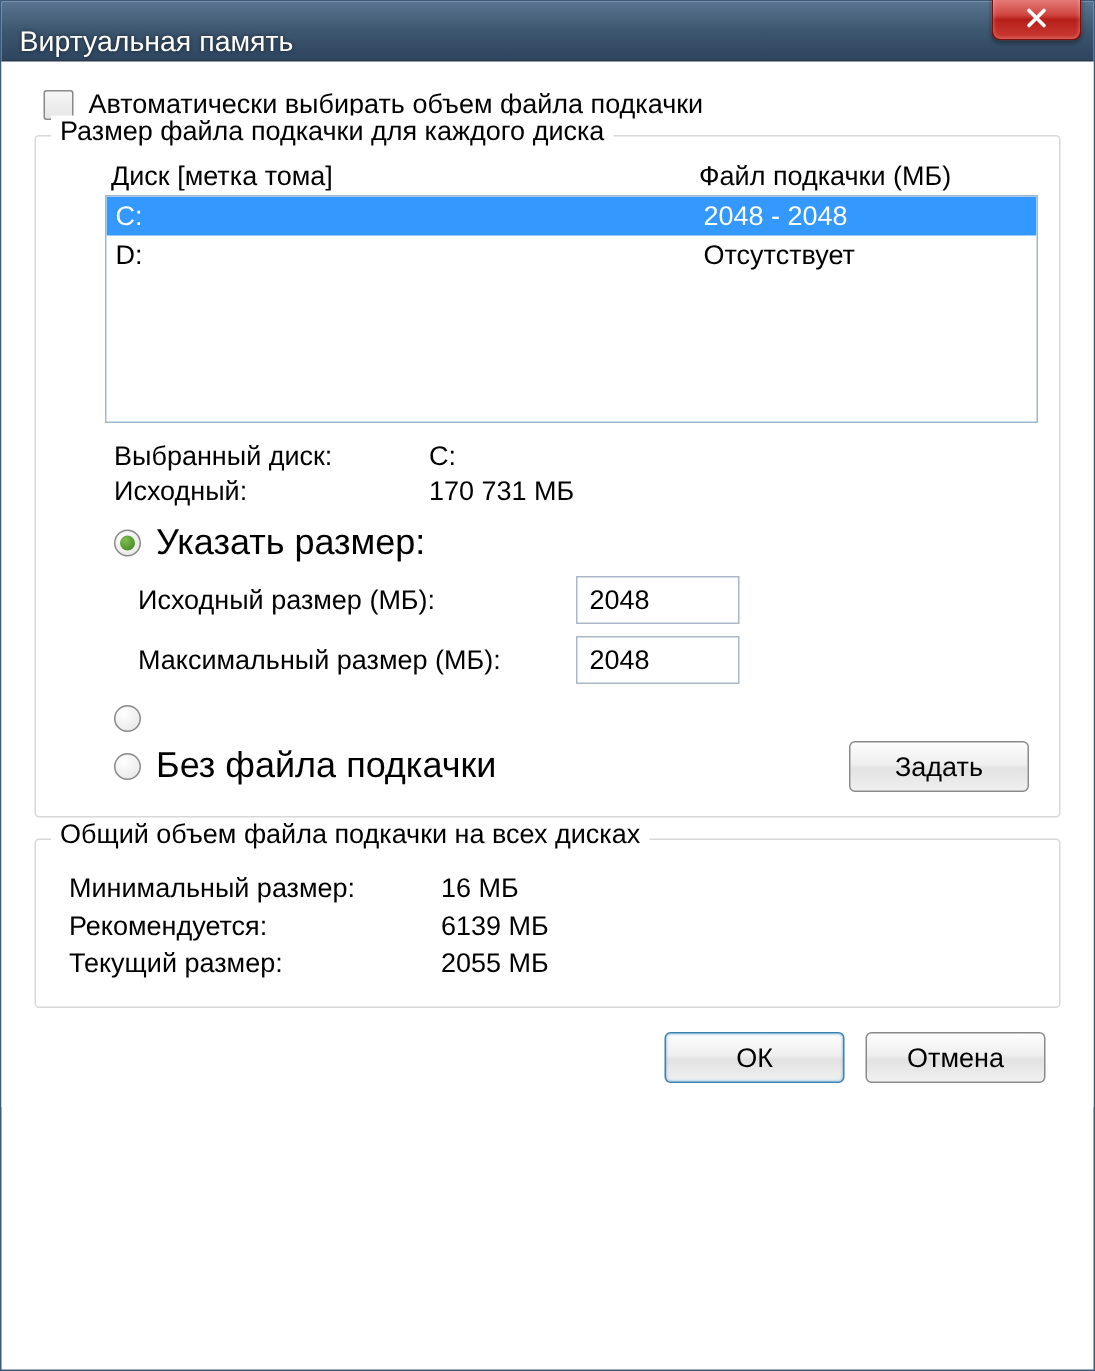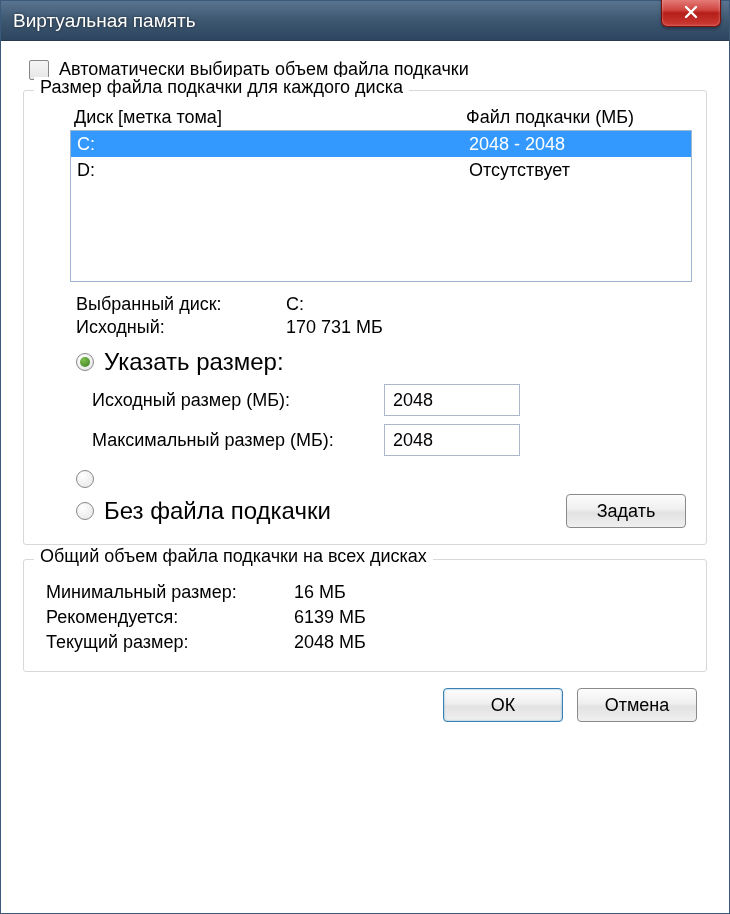--- a/index.html
+++ b/index.html
@@ -19,21 +19,21 @@
       background: #fff;
       border: 1px solid #3b5a7a;
       box-shadow: 0 0 8px rgba(0,0,0,0.5);
       position: relative;
     }
     .titlebar {
       height: 40px;
       background: linear-gradient(to bottom, #5a7390 0%, #3d5770 50%, #2e4560 100%);
       color: #fff;
       display: flex;
-      align-items: center;
+      align-items: flex-end;
       padding-left: 12px;
       position: relative;
       border-bottom: 1px solid #2a3a4d;
     }
     .titlebar-text {
       font-size: 19px;
       font-weight: 400;
       text-shadow: 0 0 3px rgba(0,0,0,0.6);
     }
     .close-btn {
@@ -145,21 +145,21 @@
       background: radial-gradient(circle at 35% 30%, #7fbf4f, #3c7f1f);
     }
     .size-row {
       display: flex;
       align-items: center;
       margin: 8px 6px 4px 22px;
       font-size: 18px;
     }
     .size-row .slabel { width: 292px; }
     .text-input {
-      width: 136px;
+      width: 109px;
       height: 32px;
       border: 1px solid #aab8c7;
       padding: 2px 8px;
       font-size: 18px;
       font-family: inherit;
     }
     .set-row {
       display: flex;
       align-items: center;
       justify-content: space-between;
@@ -275,21 +275,21 @@
       <div class="totals-row">
         <span class="tlabel">Минимальный размер:</span>
         <span>16 МБ</span>
       </div>
       <div class="totals-row">
         <span class="tlabel">Рекомендуется:</span>
         <span>6139 МБ</span>
       </div>
       <div class="totals-row">
         <span class="tlabel">Текущий размер:</span>
-        <span>2048 МБ</span>
+        <span>2055 МБ</span>
       </div>
     </div>
 
     <div class="dialog-buttons">
       <button class="btn primary">ОК</button>
       <button class="btn">Отмена</button>
     </div>
 
   </div>
 </div>

